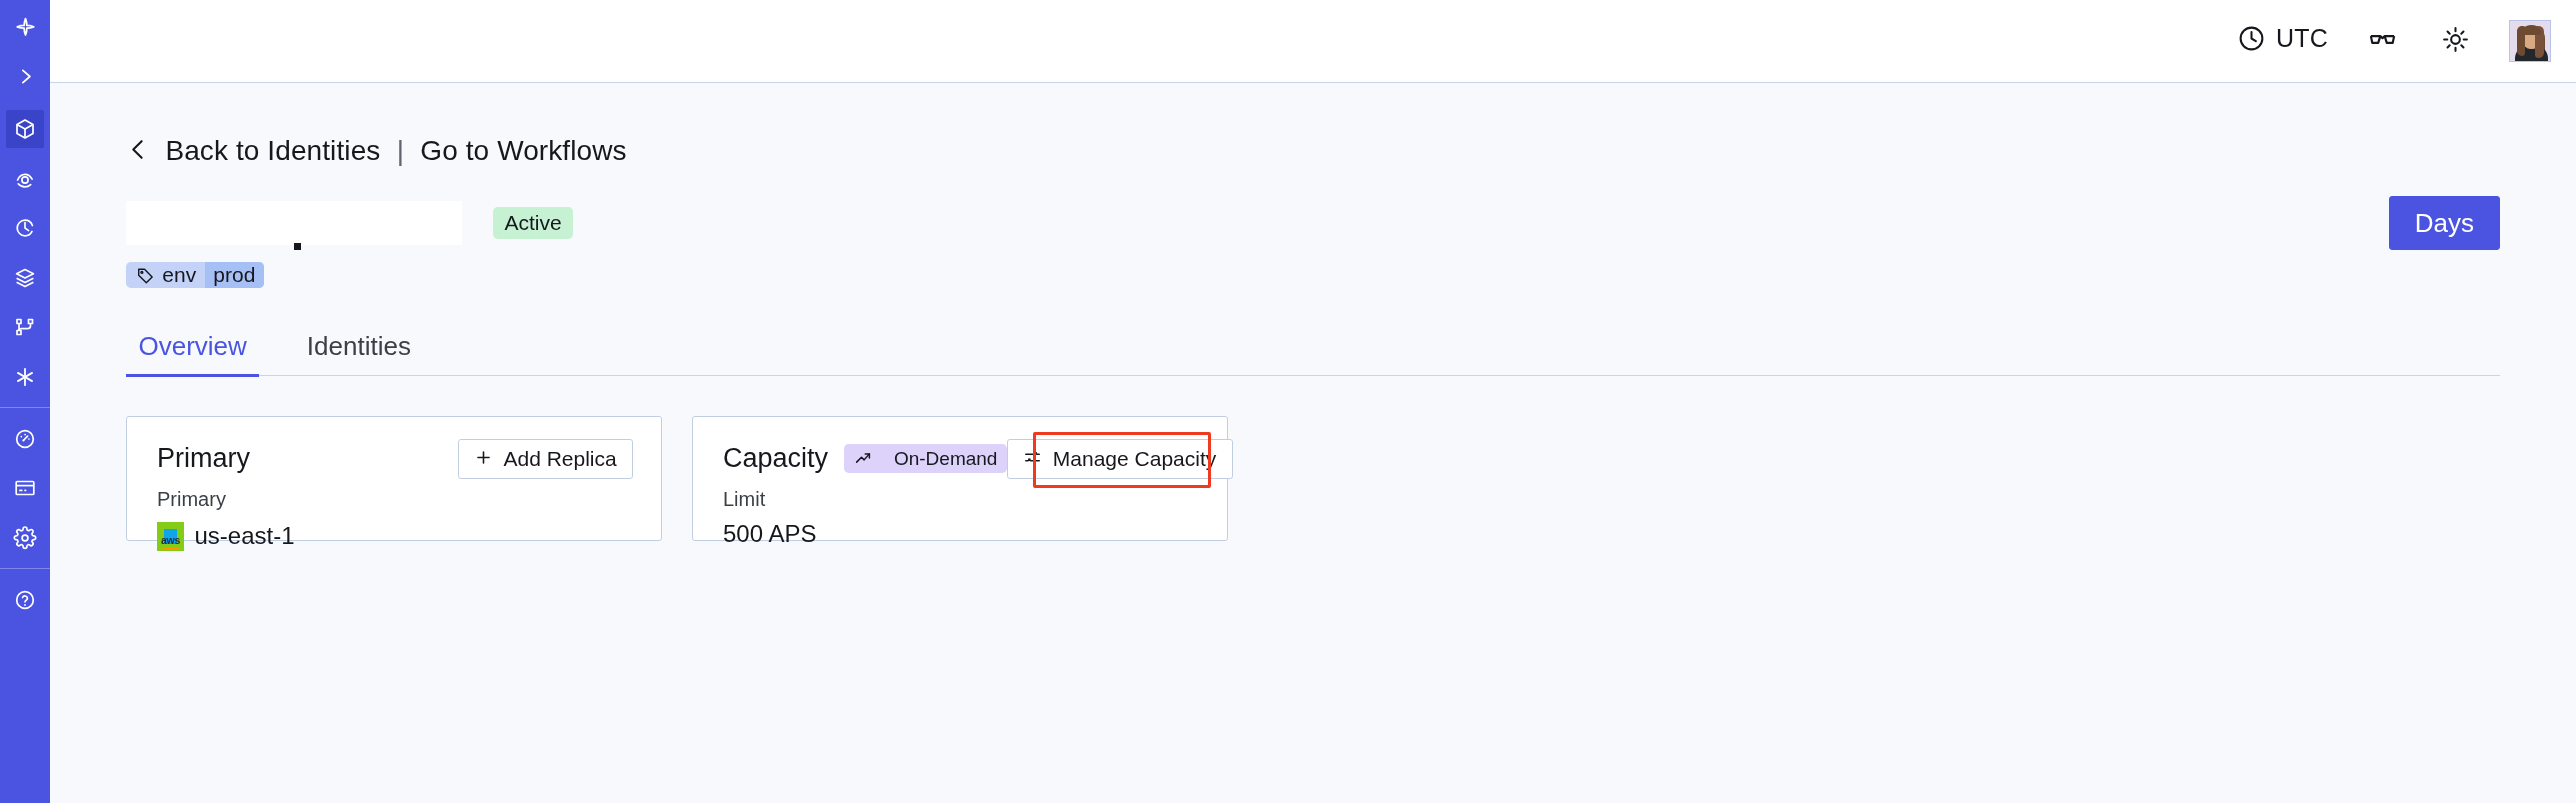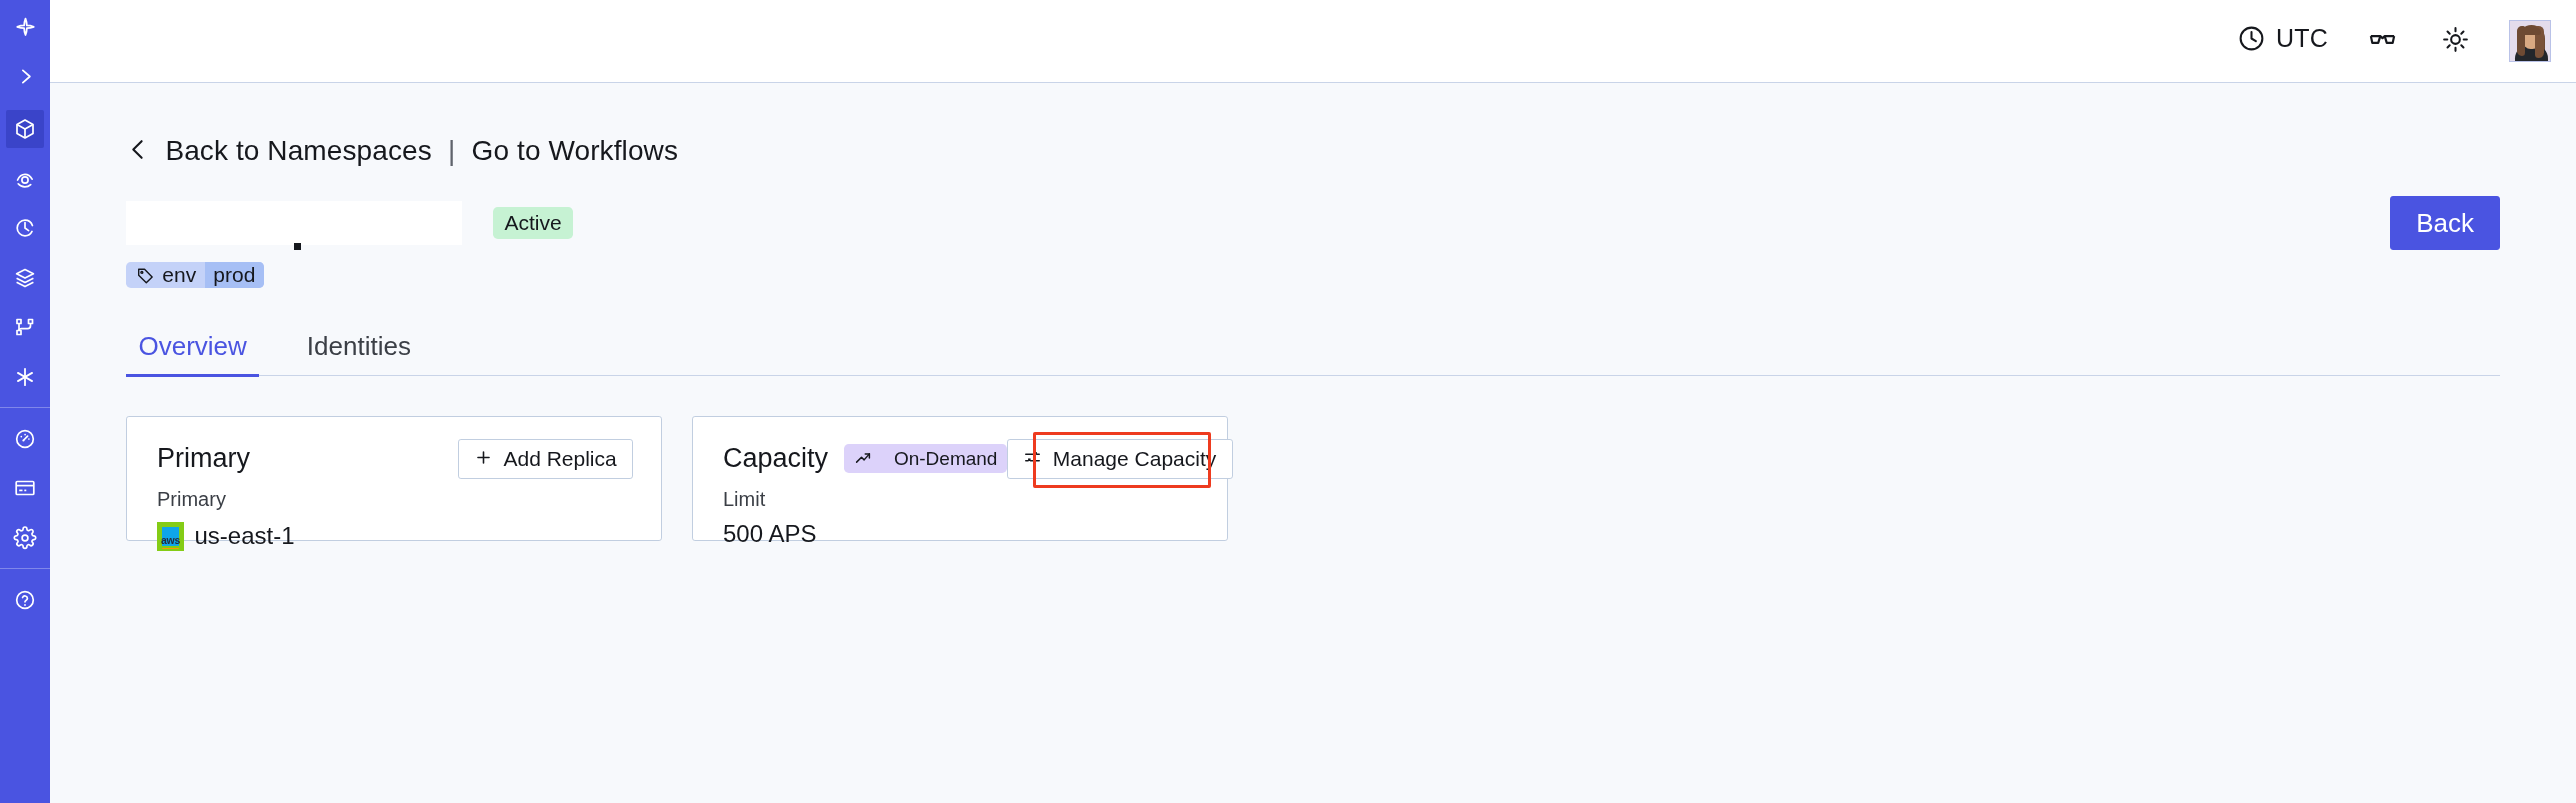--- a/index.html
+++ b/index.html
@@ -334,21 +334,21 @@
     margin-top: 12.5px;
     display: flex;
     align-items: center;
     gap: 10.5px;
     line-height: 1;
   }
   .card-value.big { margin-top: 25px; font-size: 24px; }
   .aws-logo {
     width: 27px;
     height: 29px;
-    border: 5px solid #84cc16;
+    border: 7px solid #84cc16;
     background: #0ea5e9;
     display: flex;
     flex-direction: column;
     align-items: center;
     justify-content: center;
     flex: none;
     padding-top: 12px;
   }
   .aws-txt {
     font-size: 10.5px;
@@ -572,33 +572,33 @@
     </header>
 
     <div class="content">
 
       <div class="breadcrumb">
         <span>
           <svg width="25" height="31" viewBox="0 0 24 24" fill="none" stroke="#16181D" stroke-width="2" stroke-linecap="round" stroke-linejoin="round">
             <polyline points="15 4 7 12 15 20"></polyline>
           </svg>
         </span>
-        <span class="bc-text">Back to Namespaces</span>
+        <span class="bc-text">Back to Identities</span>
         <span class="bc-sep">|</span>
         <span class="bc-text">Go to Workflows</span>
       </div>
 
       <div class="title-row">
         <div class="title-redact"></div>
         <span class="badge-active">Active</span>
 
         <div class="title-actions">
 
           <button class="btn btn-primary">
-            <span>Back</span>
+            <span>Days</span>
           </button>
         </div>
       </div>
 
       <div class="tag-row">
         <span class="tag-chip">
           <span style="display:flex;align-items:center;">
             <svg width="19" height="19" viewBox="0 0 24 24" fill="none" stroke="#16181D" stroke-width="1.8" stroke-linejoin="round">
               <path d="M3.4 11.6V4.2h7.4l9.6 9.6-7.4 7.4-9.6-9.6z"></path>
               <circle cx="7.4" cy="8.1" r="1.2"></circle>

